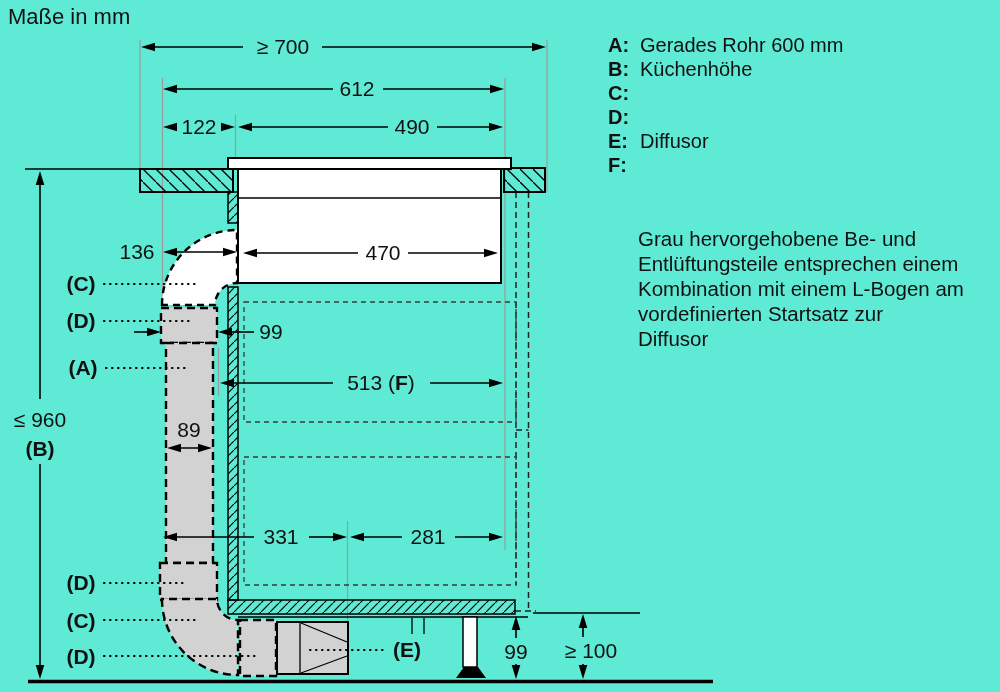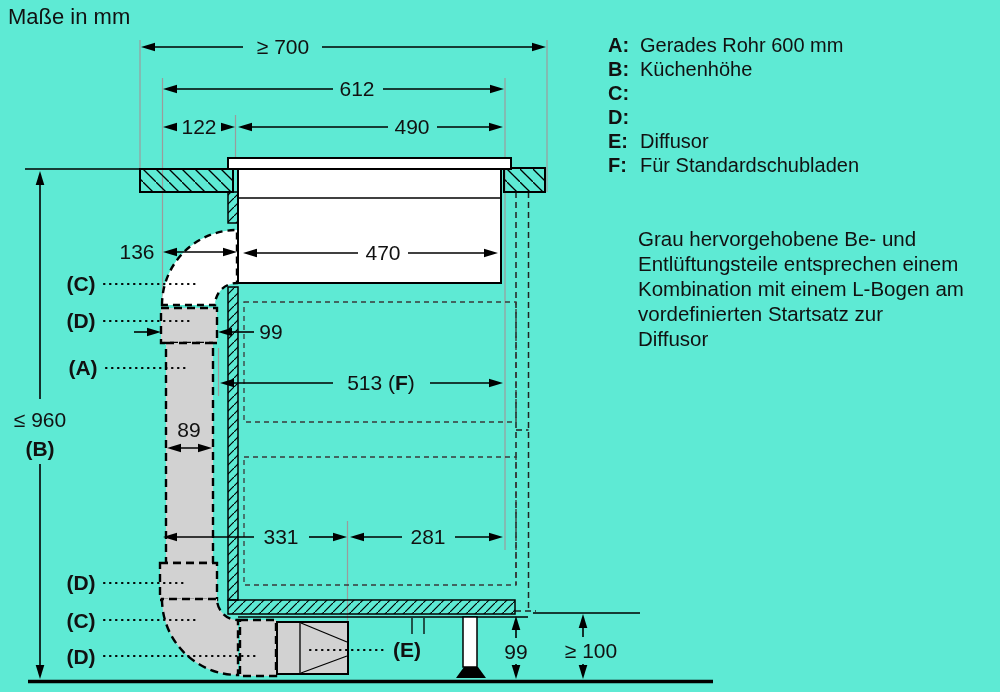--- a/index.html
+++ b/index.html
@@ -45,21 +45,20 @@
       </div>
     <div class="leg-row">
         <span class="leg-key">D:</span>
       </div>
     <div class="leg-row">
         <span class="leg-key">E:</span>
         <span>Diffusor</span>
       </div>
     <div class="leg-row">
         <span class="leg-key">F:</span>
-        <span>Für Standardschubladen</span>
       </div>
   </div>
 
   <div id="note">
     <div>Grau hervorgehobene Be- und</div>
     <div>Entlüftungsteile entsprechen einem</div>
     <div>Kombination mit einem L-Bogen am</div>
     <div>vordefinierten Startsatz zur</div>
     <div>Diffusor</div>
   </div>

